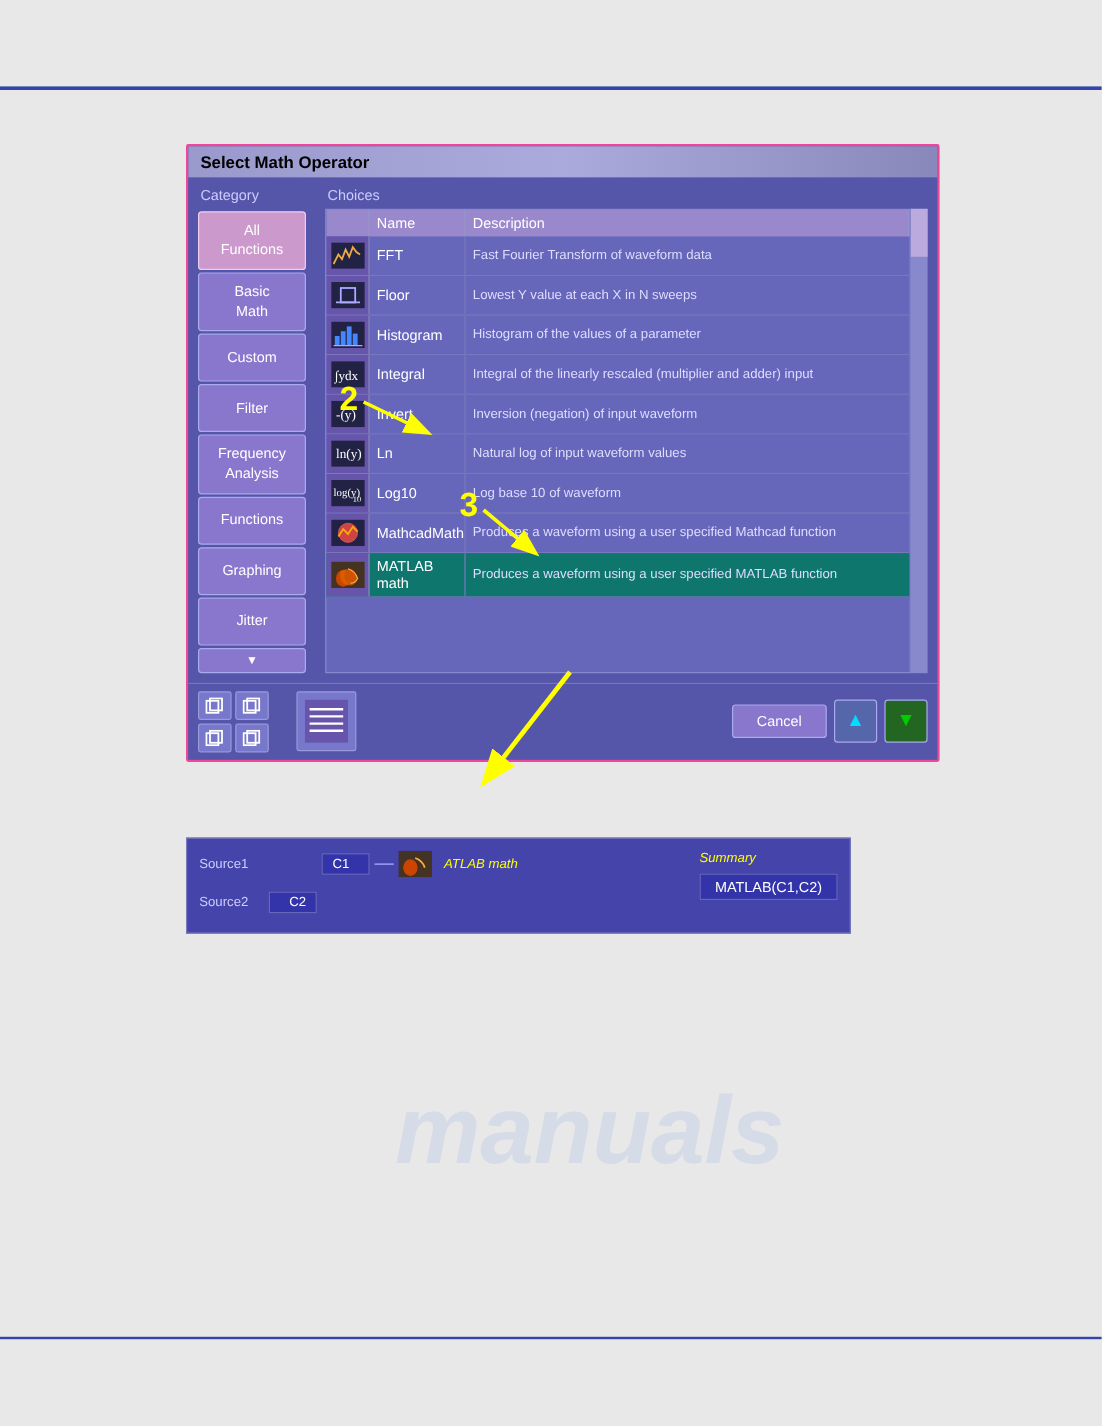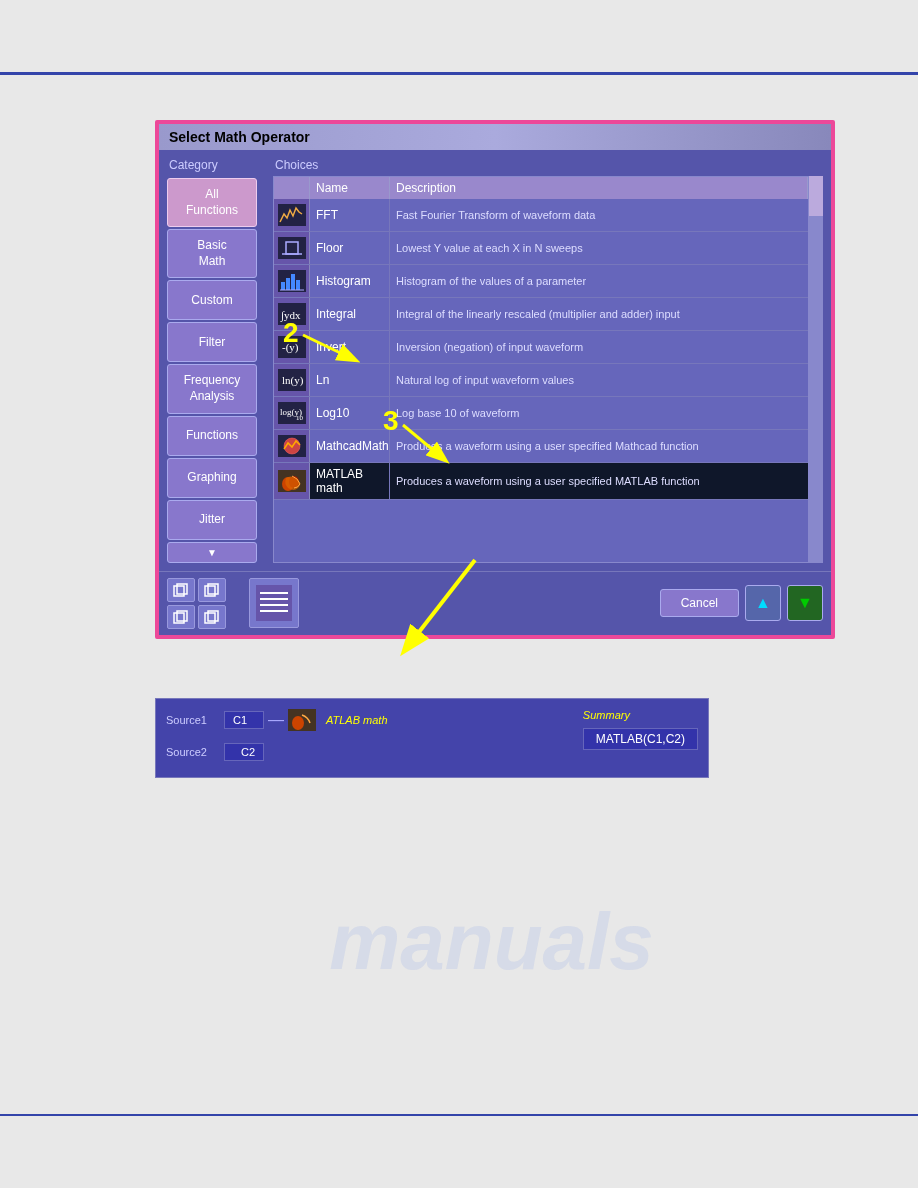--- a/index.html
+++ b/index.html
@@ -40,23 +40,23 @@
       font-weight: bold;
       font-style: italic;
       pointer-events: none;
       white-space: nowrap;
     }
 
     .dialog {
       position: absolute;
       top: 120px;
       left: 155px;
-      width: 680px;
+      width: 628px;
       background: #5555aa;
-      border: 4px solid #ec4899;
+      border: 2px solid #ec4899;
       border-radius: 2px;
     }
 
     .dialog-title {
       background: linear-gradient(to right, #9999cc, #aaaadd, #8888bb);
       padding: 5px 10px;
       font-size: 14px;
       font-weight: bold;
       color: #000;
     }
@@ -157,21 +157,21 @@
     }
 
     .table-row {
       display: grid;
       grid-template-columns: 36px 80px 1fr;
       border-bottom: 1px solid #7777bb;
       cursor: pointer;
     }
 
     .table-row.selected {
-      background: #0f172a;
+      background: #0f766e;
     }
 
     .row-icon {
       padding: 3px;
       display: flex;
       align-items: center;
       justify-content: center;
       background: #6655aa;
       border-right: 1px solid #8888bb;
       min-height: 32px;
@@ -551,21 +551,21 @@
     <button class="nav-btn nav-btn-up">▲</button>
     <button class="nav-btn nav-btn-down">▼</button>
   </div>
 </div>
 
 <div class="bottom-panel" style="position:absolute; top:698px; left:155px; width:554px; background:#4444aa; border:1px solid #7777bb; padding:10px; display:flex; flex-direction:row; gap:10px; align-items:flex-start;">
 
   <div style="display:flex; flex-direction:column; gap:6px;">
     <div class="source-row">
       <span class="source-label">Source1</span>
-      <div style="display:flex; align-items:center; gap:4px;">
+      <div style="display:flex; align-items:center; gap:4px;margin-left:44px;">
         <span class="source-box">C1</span>
         <span style="color:#aaaaff;">—</span>
         <svg width="28" height="22" viewBox="0 0 28 22">
           <rect width="28" height="22" fill="#443322"></rect>
           <ellipse cx="10" cy="14" rx="6" ry="7" fill="#cc4400"></ellipse>
           <path d="M14 6 Q20 8 22 14" fill="none" stroke="#ffaa44" stroke-width="1.5"></path>
         </svg>
         <span class="op-label">ATLAB math</span>
       </div>
     </div>

